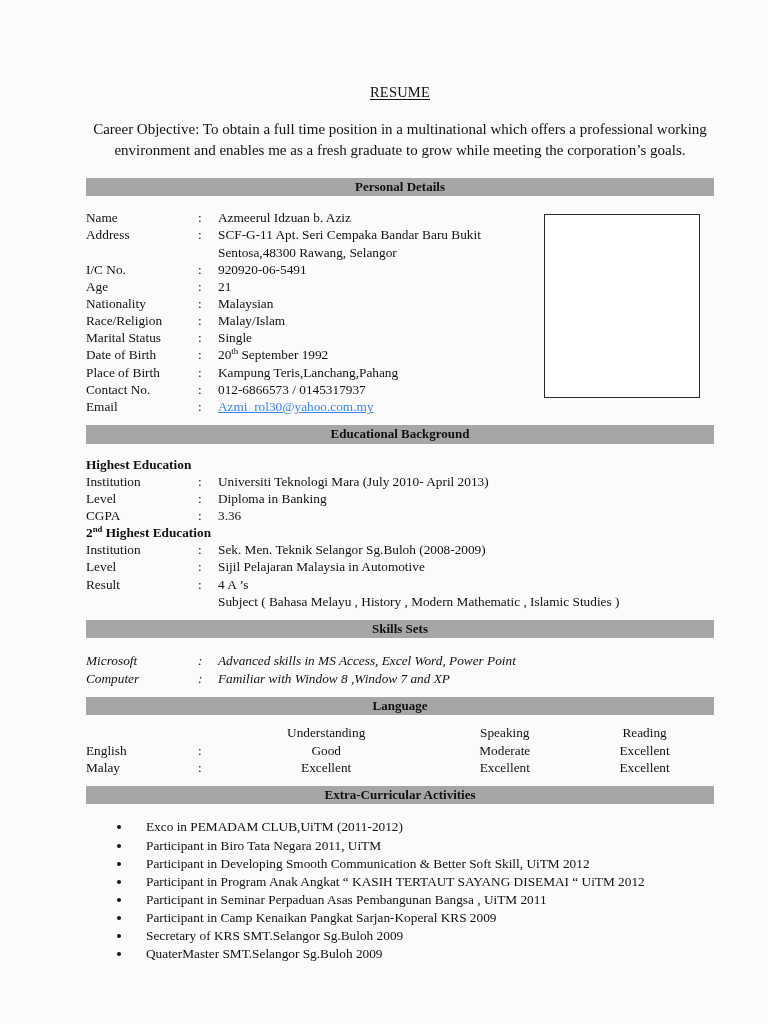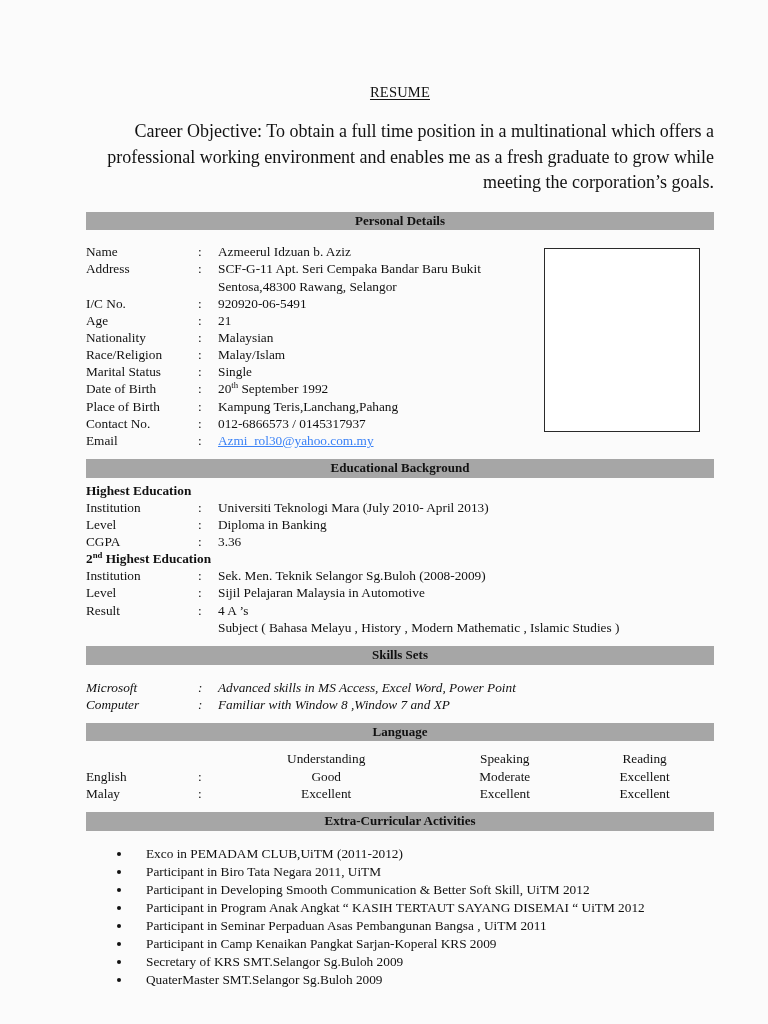--- a/index.html
+++ b/index.html
@@ -37,23 +37,23 @@
     letter-spacing: 0.2px;
   }
   .doc-title span {
     text-decoration: underline;
     text-underline-offset: 2px;
   }
 
   
   .objective {
     margin-top: 18px;
-    font-size: 18px;
+    font-size: 15px;
     line-height: 1.42;
-    text-align: right;
+    text-align: center;
   }
 
   
   .section-bar {
     background: #a6a6a6;
     text-align: center;
     font-weight: bold;
     font-size: 13px;
     padding: 2px 0 3px 0;
     line-height: 1.05;
@@ -100,21 +100,21 @@
     right: 14px;
     top: 5px;
     width: 154px;
     height: 182px;
     border: 1px solid #2a2a2a;
     background: #ffffff;
   }
 
   
   .edu-wrap {
-    margin-top: 4px;
+    margin-top: 12px;
   }
   .sub-head {
     font-weight: bold;
     font-size: 13.3px;
     line-height: 1.29;
   }
   sup {
     font-size: 0.66em;
     vertical-align: super;
     line-height: 0;

